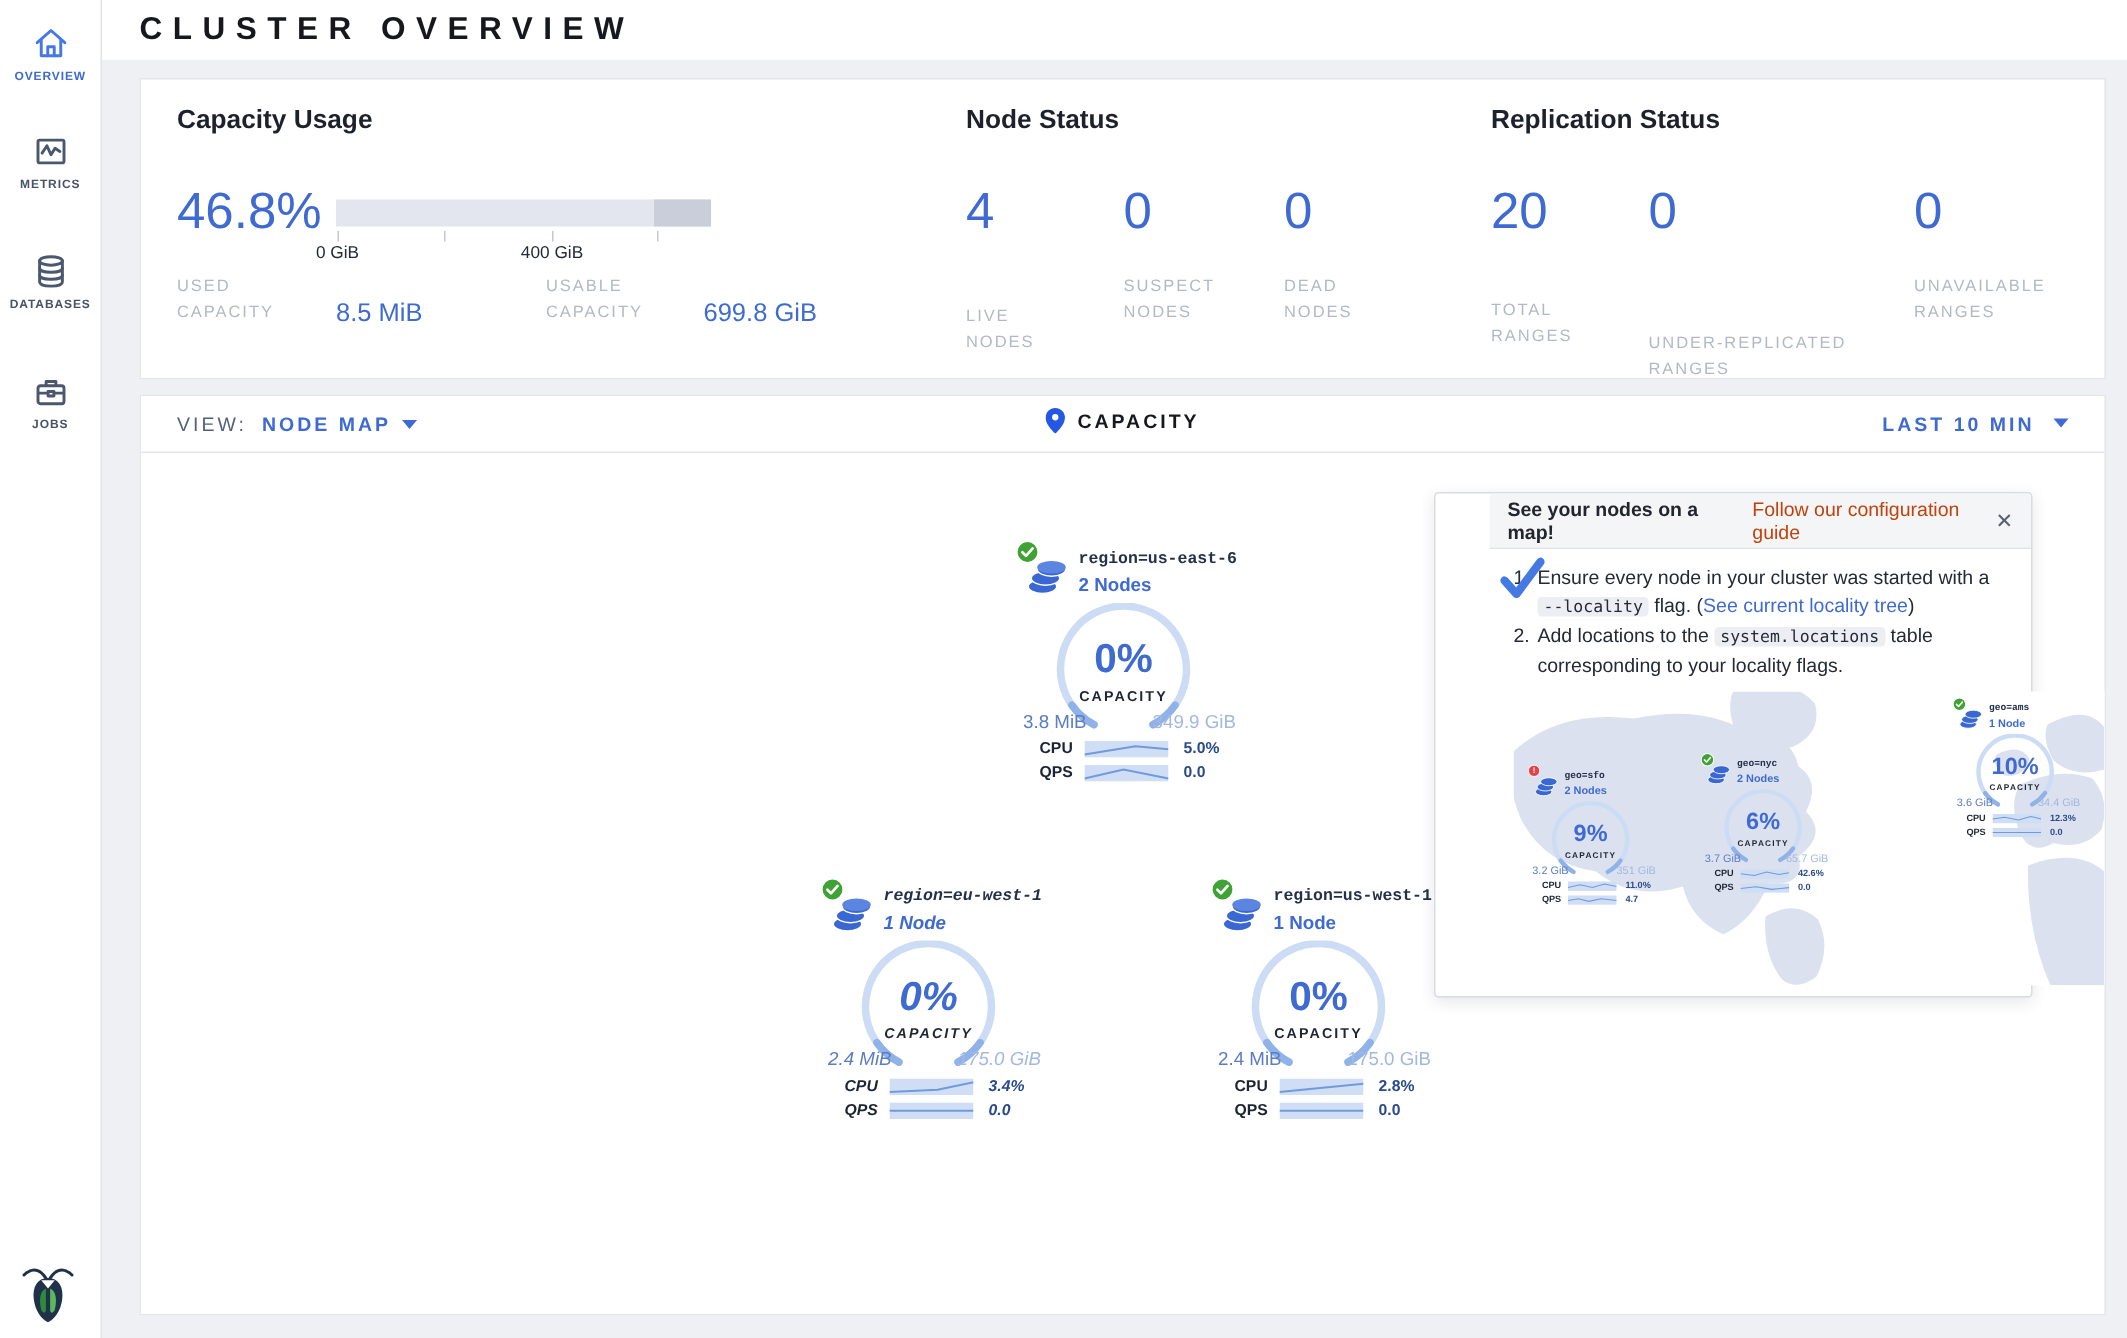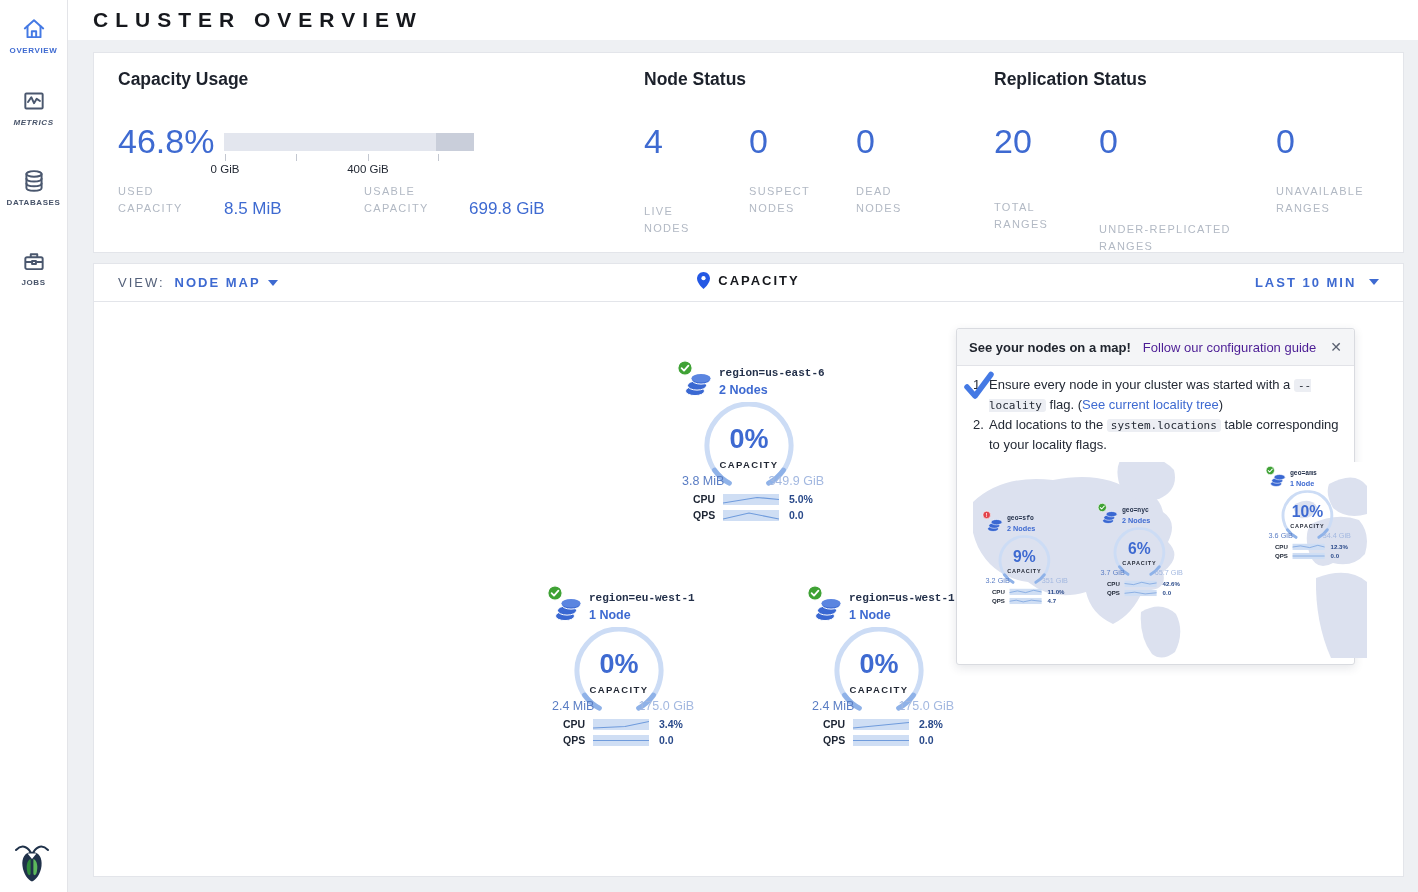--- a/index.html
+++ b/index.html
@@ -82,28 +82,28 @@
   .g-total { color:#a3b8e0; }
   .g-row { position:absolute; left:24px; width:136px; display:flex; align-items:center; }
   .g-row.cpu { top:131px; } .g-row.qps { top:147px; }
   .g-metric { width:30px; font-size:10.5px; font-weight:700; color:#1c2433; }
   .spark { width:56px; height:11px; }
   .g-val { margin-left:10px; font-size:10.5px; font-weight:700; color:#2a4a8a; }
   
   .tooltip {
     position:absolute; left:862px; top:64px; width:399px; height:337px;
     background:#ffffff; border:1px solid #d9dbe0; border-radius:3px;
-    box-shadow:0 3px 10px rgba(40,50,70,0.12); z-index:10;
+    box-shadow:0 3px 10px rgba(40,50,70,0.12); z-index:10;padding-left:36px;
   }
   .tt-head {
     height:37px; background:#f4f5f7; border-bottom:1px solid #e2e3e8;
     display:flex; align-items:center; padding:0 12px; border-radius:3px 3px 0 0;
   }
   .tt-title { font-size:13px; font-weight:700; color:#20252e; }
-  .tt-link { font-size:13px; color:#4c1d95; margin-left:12px; cursor:pointer; }
+  .tt-link { font-size:13px; color:#c2410c; margin-left:12px; cursor:pointer; }
   .tt-close { margin-left:auto; font-size:14px; color:#596070; cursor:pointer; }
   .tt-body { position:relative; padding:10px 14px 0 16px; }
   .tt-step { display:flex; font-size:13px; line-height:18.5px; color:#242a35; margin-bottom:1px; }
   .tt-num { width:16px; flex:none; }
   .tt-text a, .link-blue { color:#3e6ad1; cursor:pointer; text-decoration:none; }
   .code {
     font-family:"DejaVu Sans Mono", monospace; font-size:11px;
     background:#eceef3; border-radius:3px; padding:0 4px;
   }
   .tt-check { position:absolute; left:7px; top:5px; z-index:3; }
@@ -120,21 +120,21 @@
 
   <aside class="sidebar">
     <div class="side-item active" style="top:16px;">
       <svg class="icon" viewBox="0 0 24 24" fill="none" stroke="#4479e4" stroke-width="1.8" stroke-linecap="round" stroke-linejoin="round">
         <path d="M3.5 11.5 L12 4 L20.5 11.5"></path>
           <path d="M6 9.5 V19.5 H18 V9.5"></path>
           <path d="M10 19.5 V14 H14 V19.5"></path>
       </svg>
       <div class="side-label">OVERVIEW</div>
     </div>
-    <div class="side-item" style="top:88px;font-style:italic;">
+    <div class="side-item" style="top:88px;">
       <svg class="icon" viewBox="0 0 24 24" fill="none" stroke="#4a576e" stroke-width="1.8" stroke-linecap="round" stroke-linejoin="round">
         <rect x="4" y="5" width="16" height="14" rx="1"></rect>
           <polyline points="6.5,13 9.5,8.5 12,14 14.5,10 17.5,12"></polyline>
       </svg>
       <div class="side-label">METRICS</div>
     </div>
     <div class="side-item" style="top:168px;">
       <svg class="icon" viewBox="0 0 24 24" fill="none" stroke="#4a576e" stroke-width="1.8" stroke-linecap="round">
         <ellipse cx="12" cy="5.5" rx="7" ry="2.6"></ellipse>
         <path d="M5 5.5 V18.5 C5 20 8.1 21 12 21 C15.9 21 19 20 19 18.5 V5.5"></path>
@@ -258,21 +258,21 @@
       <div class="g-row qps">
         <span class="g-metric">QPS</span>
         <svg class="spark" viewBox="0 0 56 11">
             <rect x="0" y="0" width="56" height="11" fill="#cfdef4"></rect>
             <polyline points="0,9 26,3 56,9" fill="none" stroke="#6f9bdc" stroke-width="1.2"></polyline>
           </svg>
         <span class="g-val">0.0</span>
       </div>
     </div>
 
-    <div class="group" style="left:445px; top:323px;">
+    <div class="group" style="left:445px; top:323px;font-style:italic;">
       <svg class="badge-ok" viewBox="0 0 16 16">
         <circle cx="8" cy="8" r="7.2" fill="#3fa235" stroke="#ffffff" stroke-width="1.2"></circle>
         <polyline points="4.6,8.2 7,10.6 11.4,5.6" fill="none" stroke="#ffffff" stroke-width="1.8" stroke-linecap="round" stroke-linejoin="round"></polyline>
       </svg>
       <svg class="db-stack" viewBox="0 0 30 30">
         <ellipse cx="11" cy="22" rx="9.5" ry="4.6" fill="#3a68d2" stroke="#ffffff" stroke-width="1"></ellipse>
         <ellipse cx="13" cy="16.5" rx="9.5" ry="4.6" fill="#3a68d2" stroke="#ffffff" stroke-width="1"></ellipse>
         <ellipse cx="17" cy="10.5" rx="9.5" ry="4.6" fill="#3a68d2" stroke="#ffffff" stroke-width="1"></ellipse>
         <ellipse cx="17" cy="9.2" rx="9.5" ry="4.2" fill="#5b85e0"></ellipse>
       </svg>

